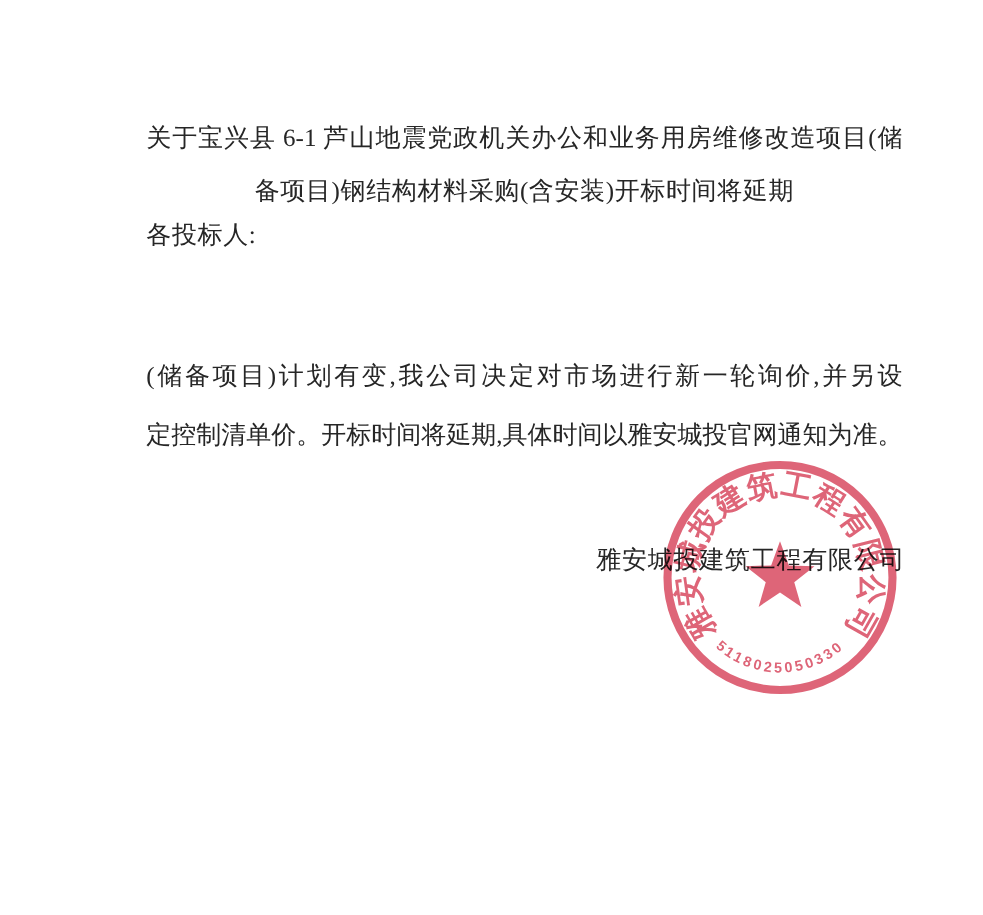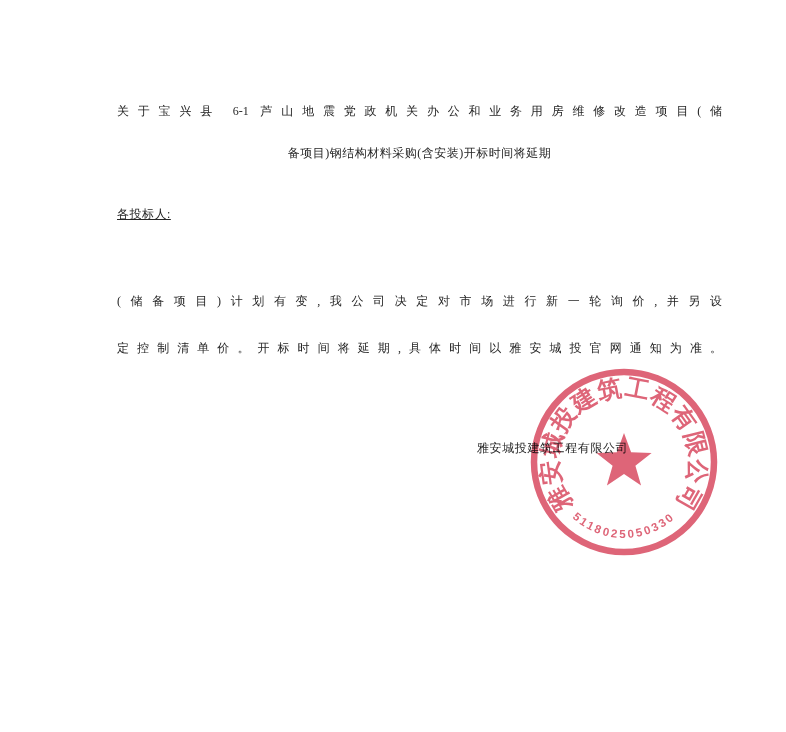--- a/index.html
+++ b/index.html
@@ -10,44 +10,43 @@
     width: 786px;
     height: 732px;
     background: #ffffff;
     overflow: hidden;
     font-family: "Liberation Serif", "DejaVu Serif", serif;
     color: #262626;
   }
 
   .txt-line {
     position: absolute;
-    font-size: 12px;
+    font-size: 20px;
     line-height: 28px;
   }
 
   
   .title-line1 {
     left: 117px; top: 97px; width: 605px;
     text-align: justify;
     text-align-last: justify;
     font-weight: 500;
   }
   .title-line2 {
     left: 117px; top: 139px; width: 605px;
     text-align: center;
     letter-spacing: 0.5px;
     font-weight: 500;
   }
 
   
   .salutation {
-    left: 117px; top: 200px;
+    left: 117px; top: 174px;
     letter-spacing: 0.5px;
     white-space: pre;
-    text-decoration: underline;
   }
 
   
   .body-line {
     left: 117px; width: 605px;
     text-align: justify;
     text-align-last: justify;
   }
   .body-line1 { top: 239px; text-indent: 40px; }
   .body-line2 { top: 287px; }

